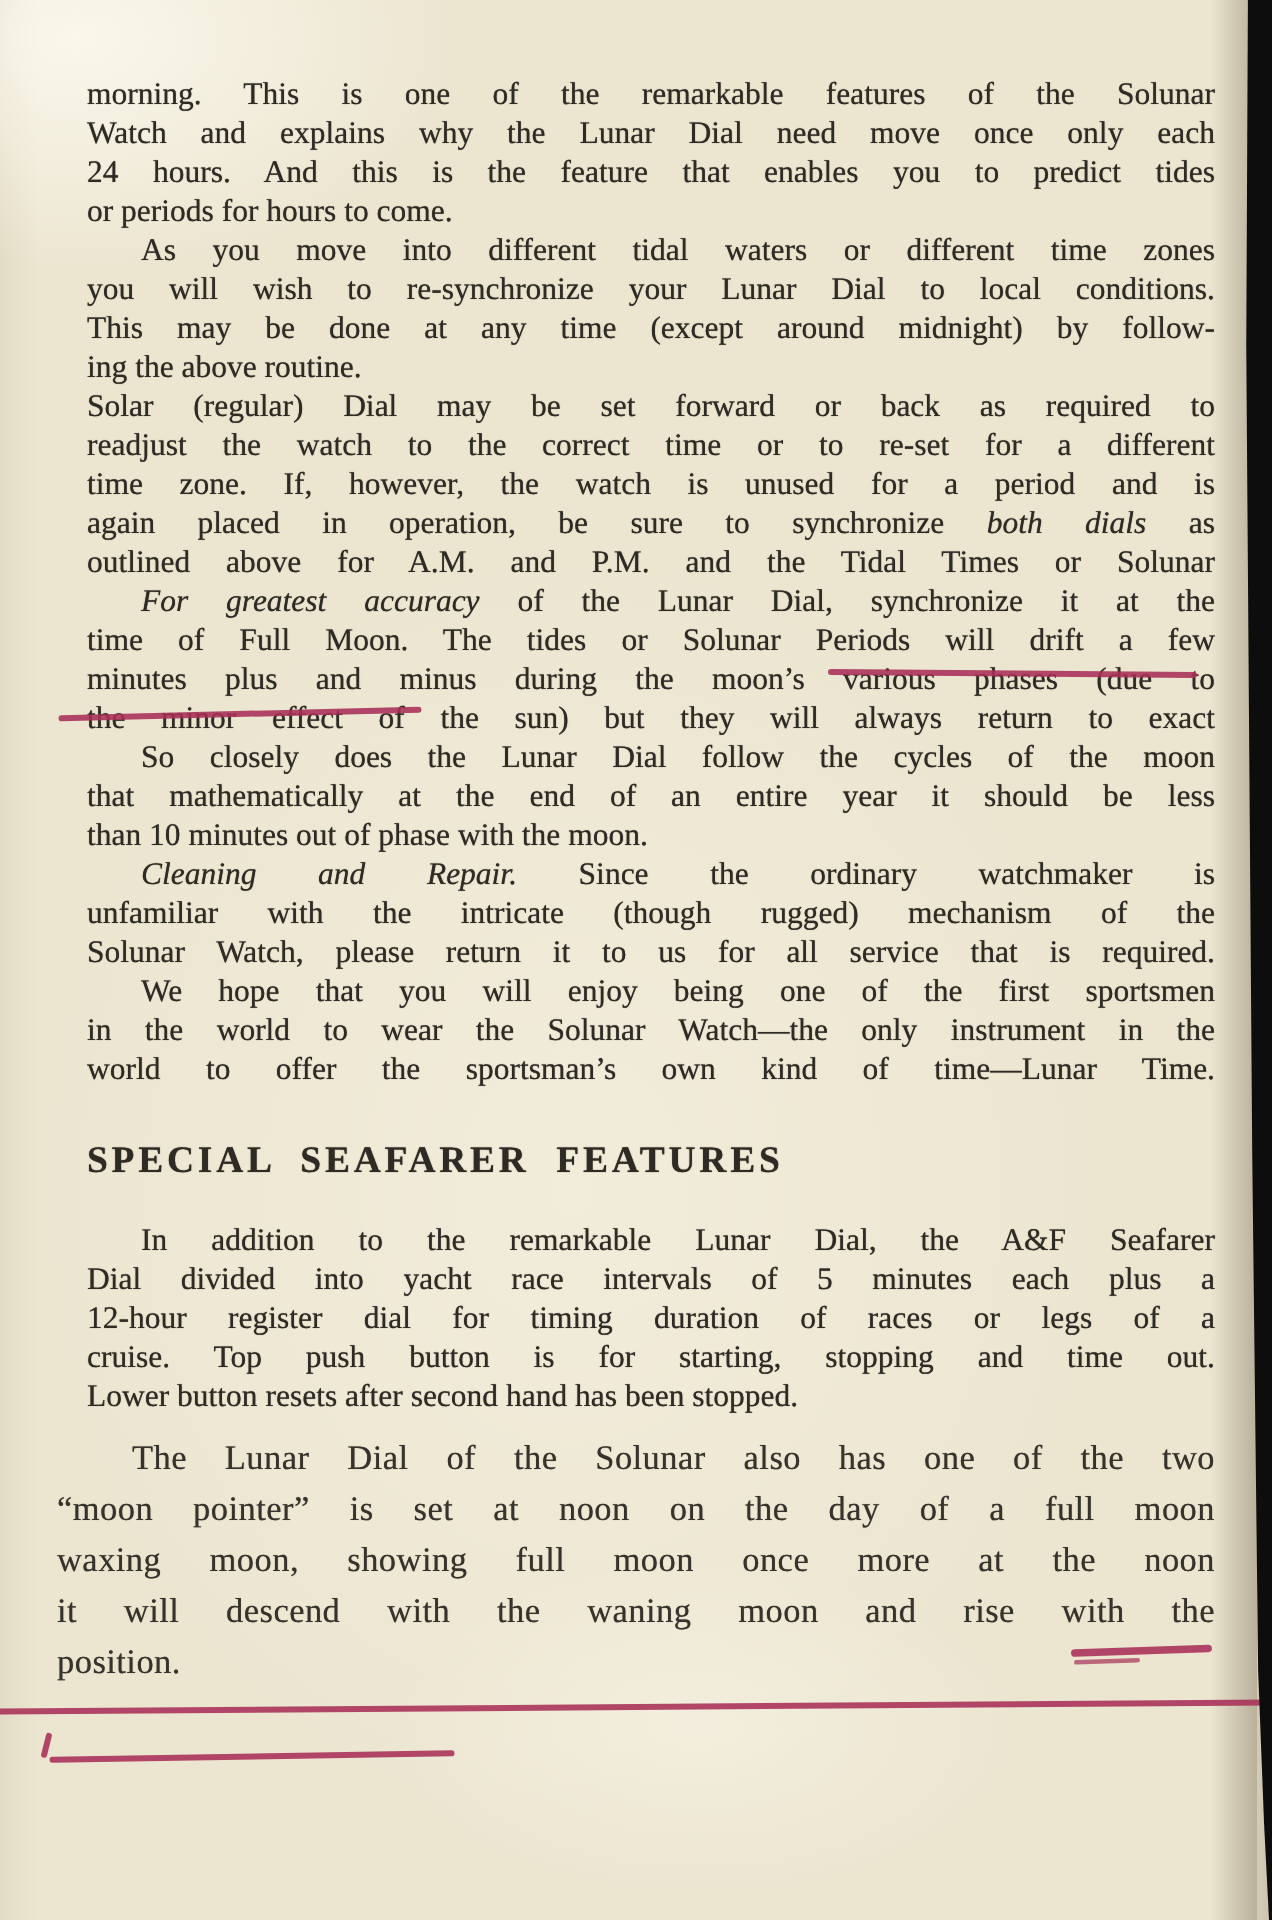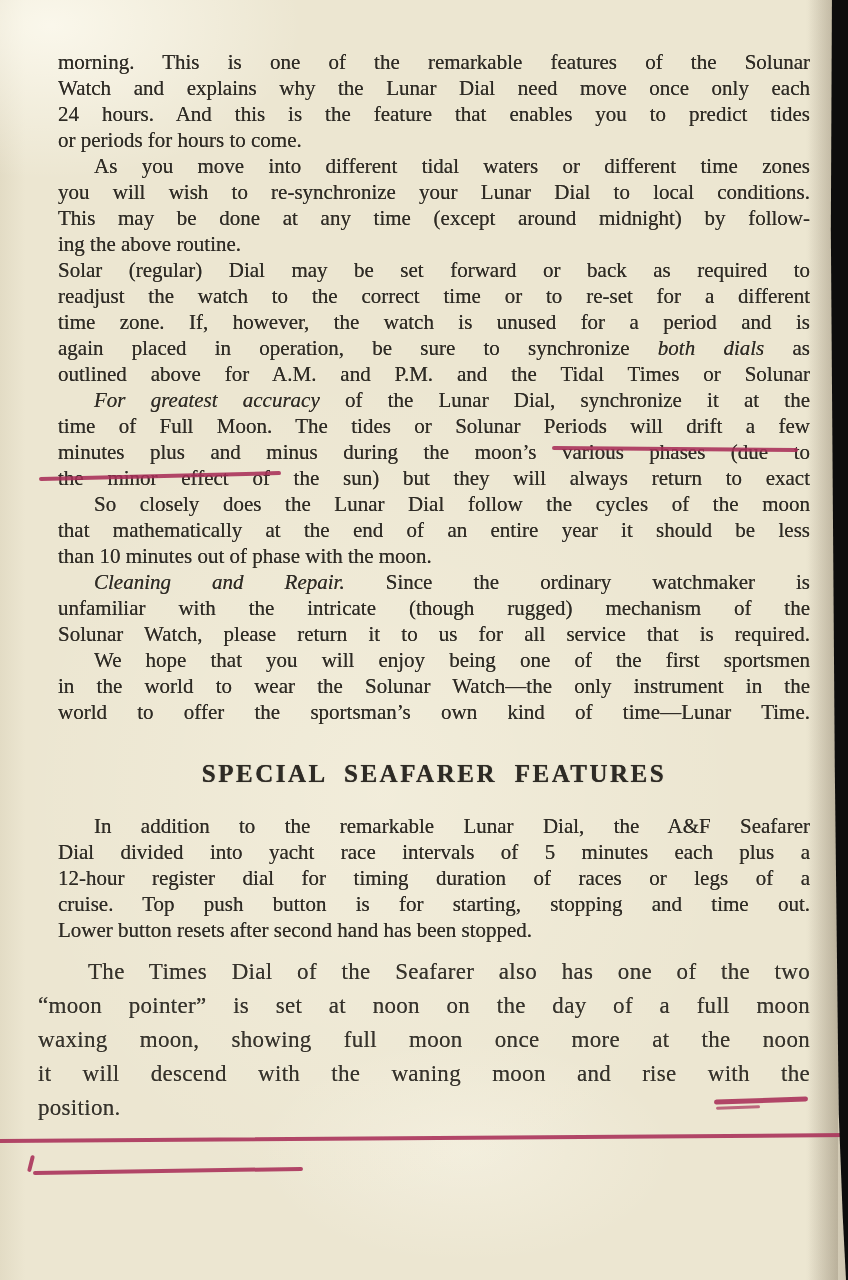--- a/index.html
+++ b/index.html
@@ -29,21 +29,21 @@
     font-size:21px;line-height:26px;
     text-align:justify;
     text-shadow:0 0 .6px rgba(42,38,31,.8);
     white-space:nowrap;
   }
   .line.j{text-align-last:justify;white-space:normal;}
   .line.ind{text-indent:36px;}
   .para{margin:0;}
   .heading{
     font-weight:700;font-size:25px;line-height:30px;
-    text-align:center;letter-spacing:2.5px;word-spacing:9px;
+    text-align:left;letter-spacing:2.5px;word-spacing:9px;
     margin:34px 0 24px 0;
     text-shadow:0 0 .7px rgba(42,38,31,.9);
   }
   .para.p8{margin-top:0;}
   .para.feature{margin-left:-20px;width:772px;margin-top:12px;color:#36332c;}
   .para.feature .line{font-size:23px;line-height:34px;letter-spacing:.3px;text-shadow:0 0 .5px rgba(50,46,38,.7);}
   .para.feature .line.ind{text-indent:50px;}
 
   
   .pen{
@@ -115,21 +115,21 @@
       </div>
       <div class="heading">SPECIAL SEAFARER FEATURES</div>
       <div class="para body p8">
         <div class="line j ind">In addition to the remarkable Lunar Dial, the A&amp;F Seafarer</div>
         <div class="line j">Dial divided into yacht race intervals of 5 minutes each plus a</div>
         <div class="line j">12-hour register dial for timing duration of races or legs of a</div>
         <div class="line j">cruise. Top push button is for starting, stopping and time out.</div>
         <div class="line">Lower button resets after second hand has been stopped.</div>
       </div>
       <div class="para feature">
-        <div class="line j ind">The Times Dial of the Seafarer also has one of the two</div>
+        <div class="line j ind">The Lunar Dial of the Solunar also has one of the two</div>
         <div class="line j">“moon pointer” is set at noon on the day of a full moon</div>
         <div class="line j">waxing moon, showing full moon once more at the noon</div>
         <div class="line j">it will descend with the waning moon and rise with the</div>
         <div class="line">position.</div>
       </div>
     </div>
 
   <div class="pen u1"></div>
   <div class="pen u2"></div>
   <div class="pen u3"></div>

